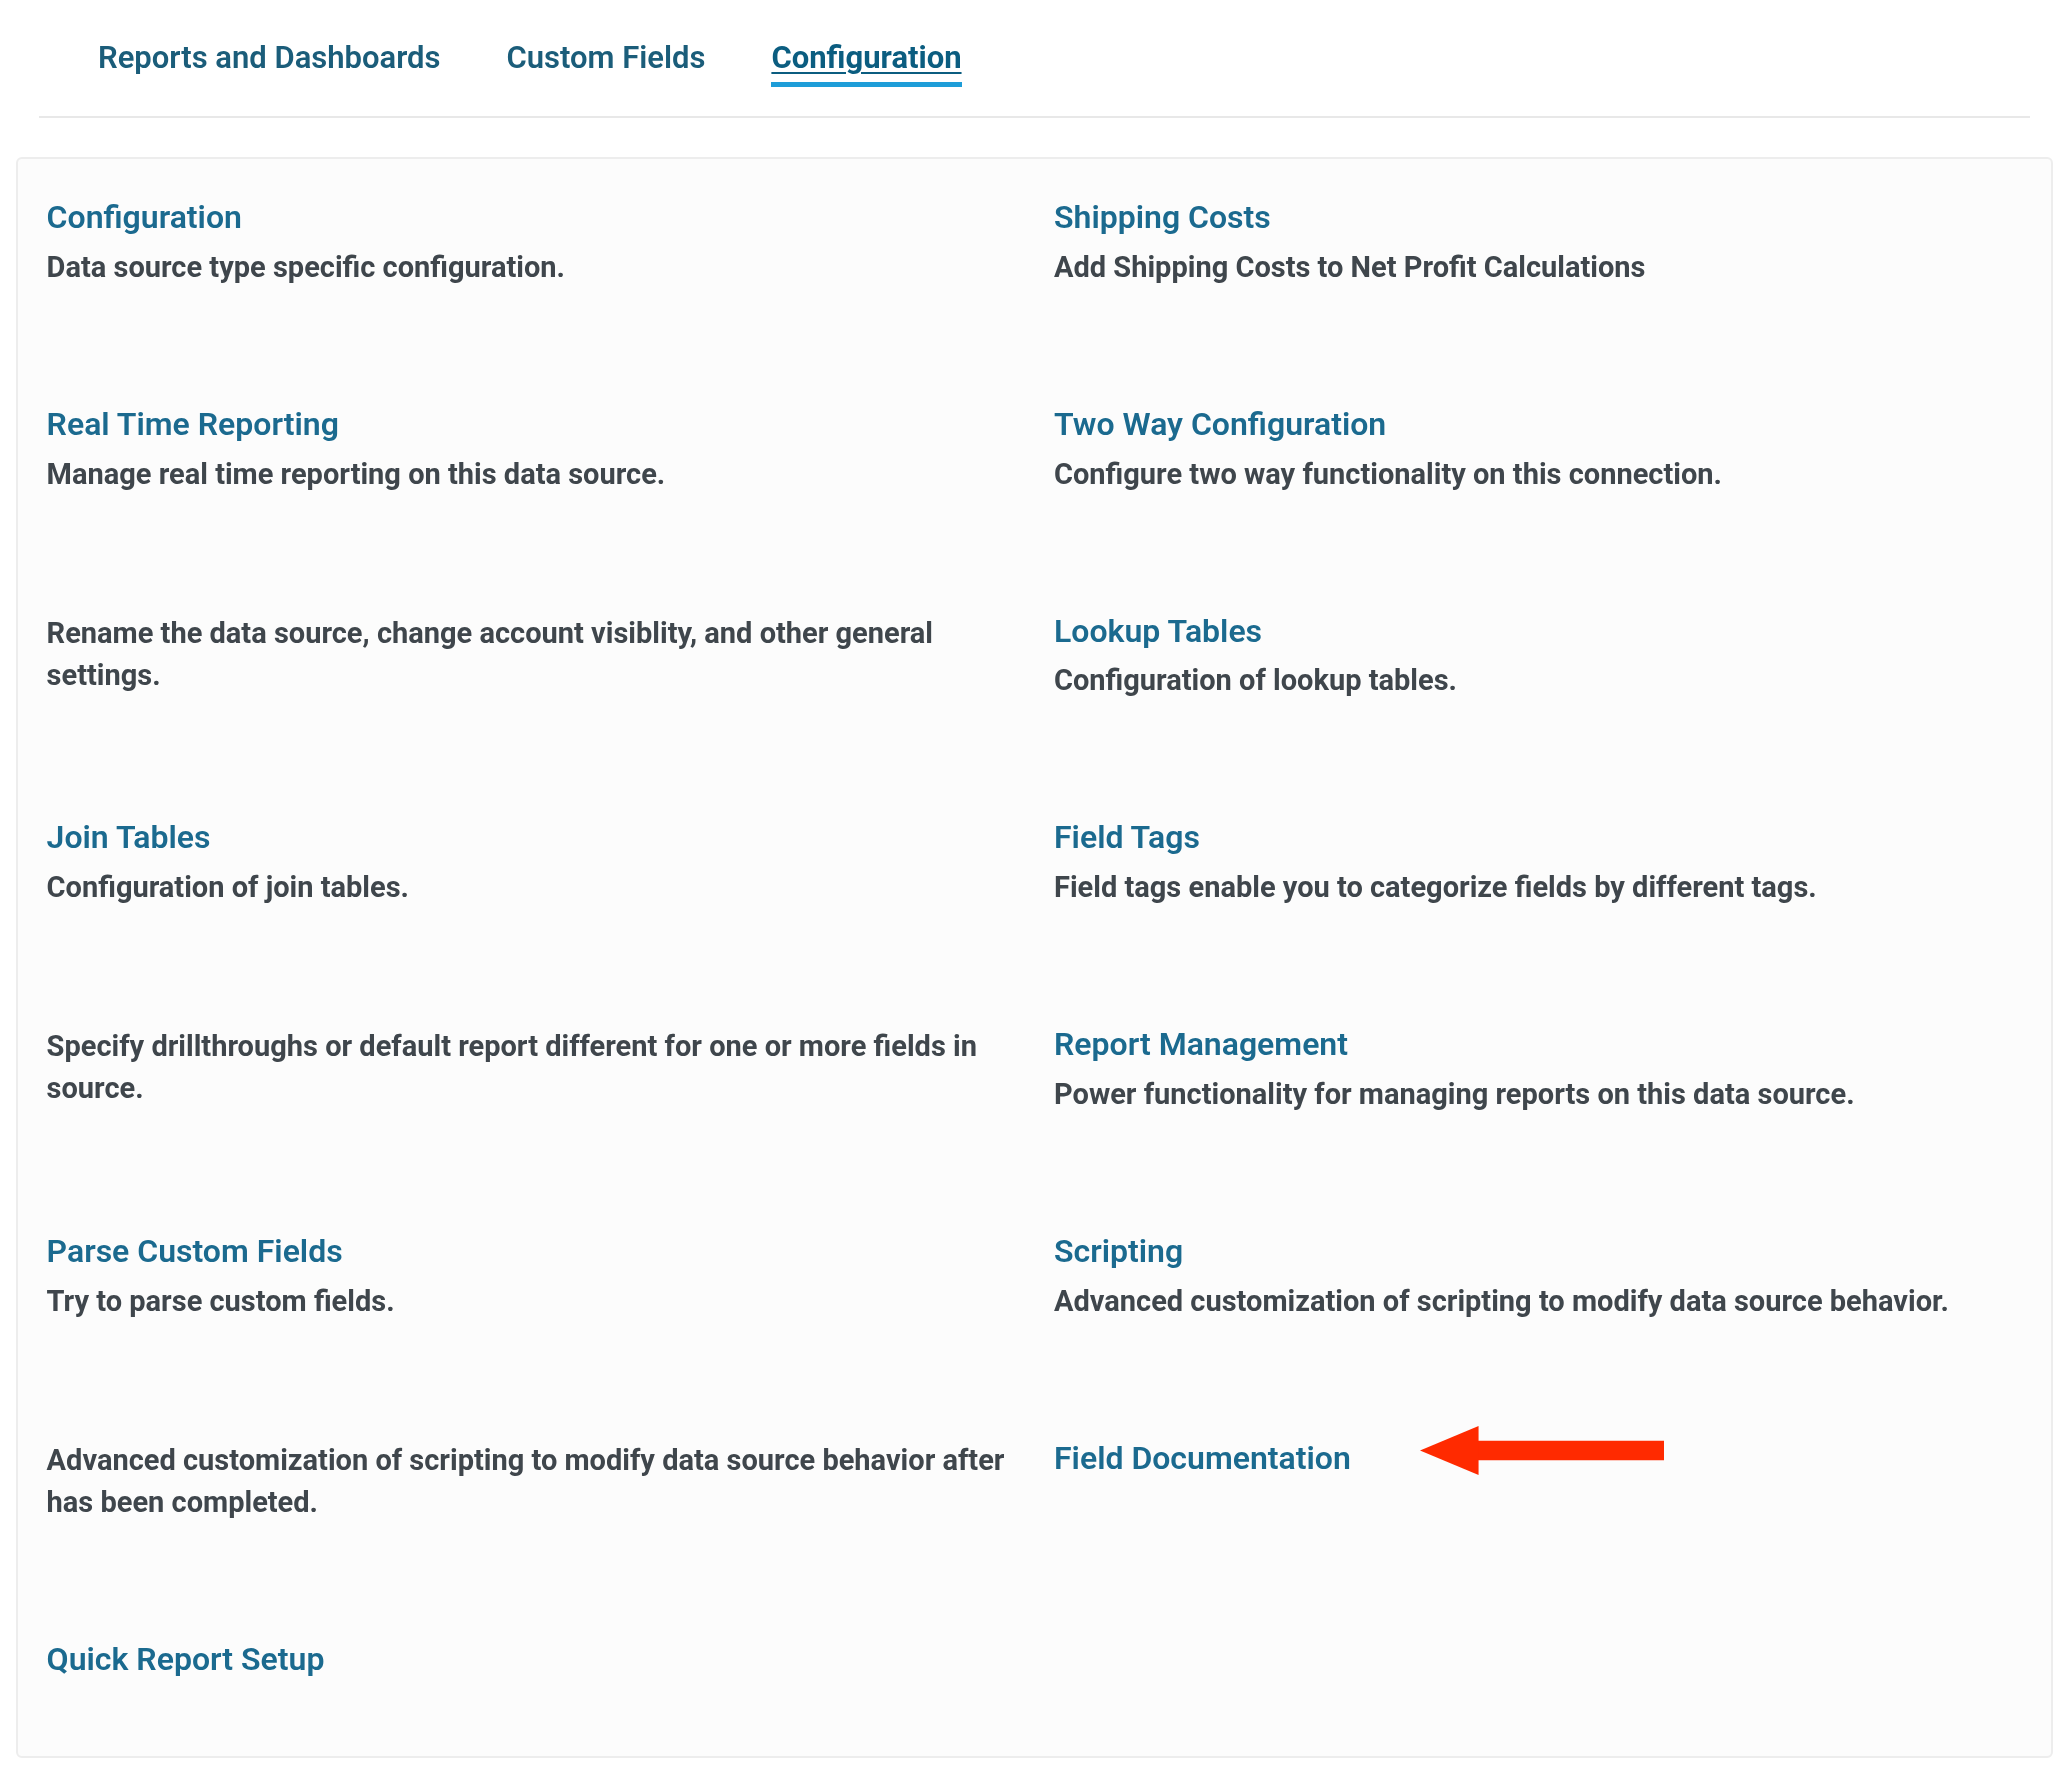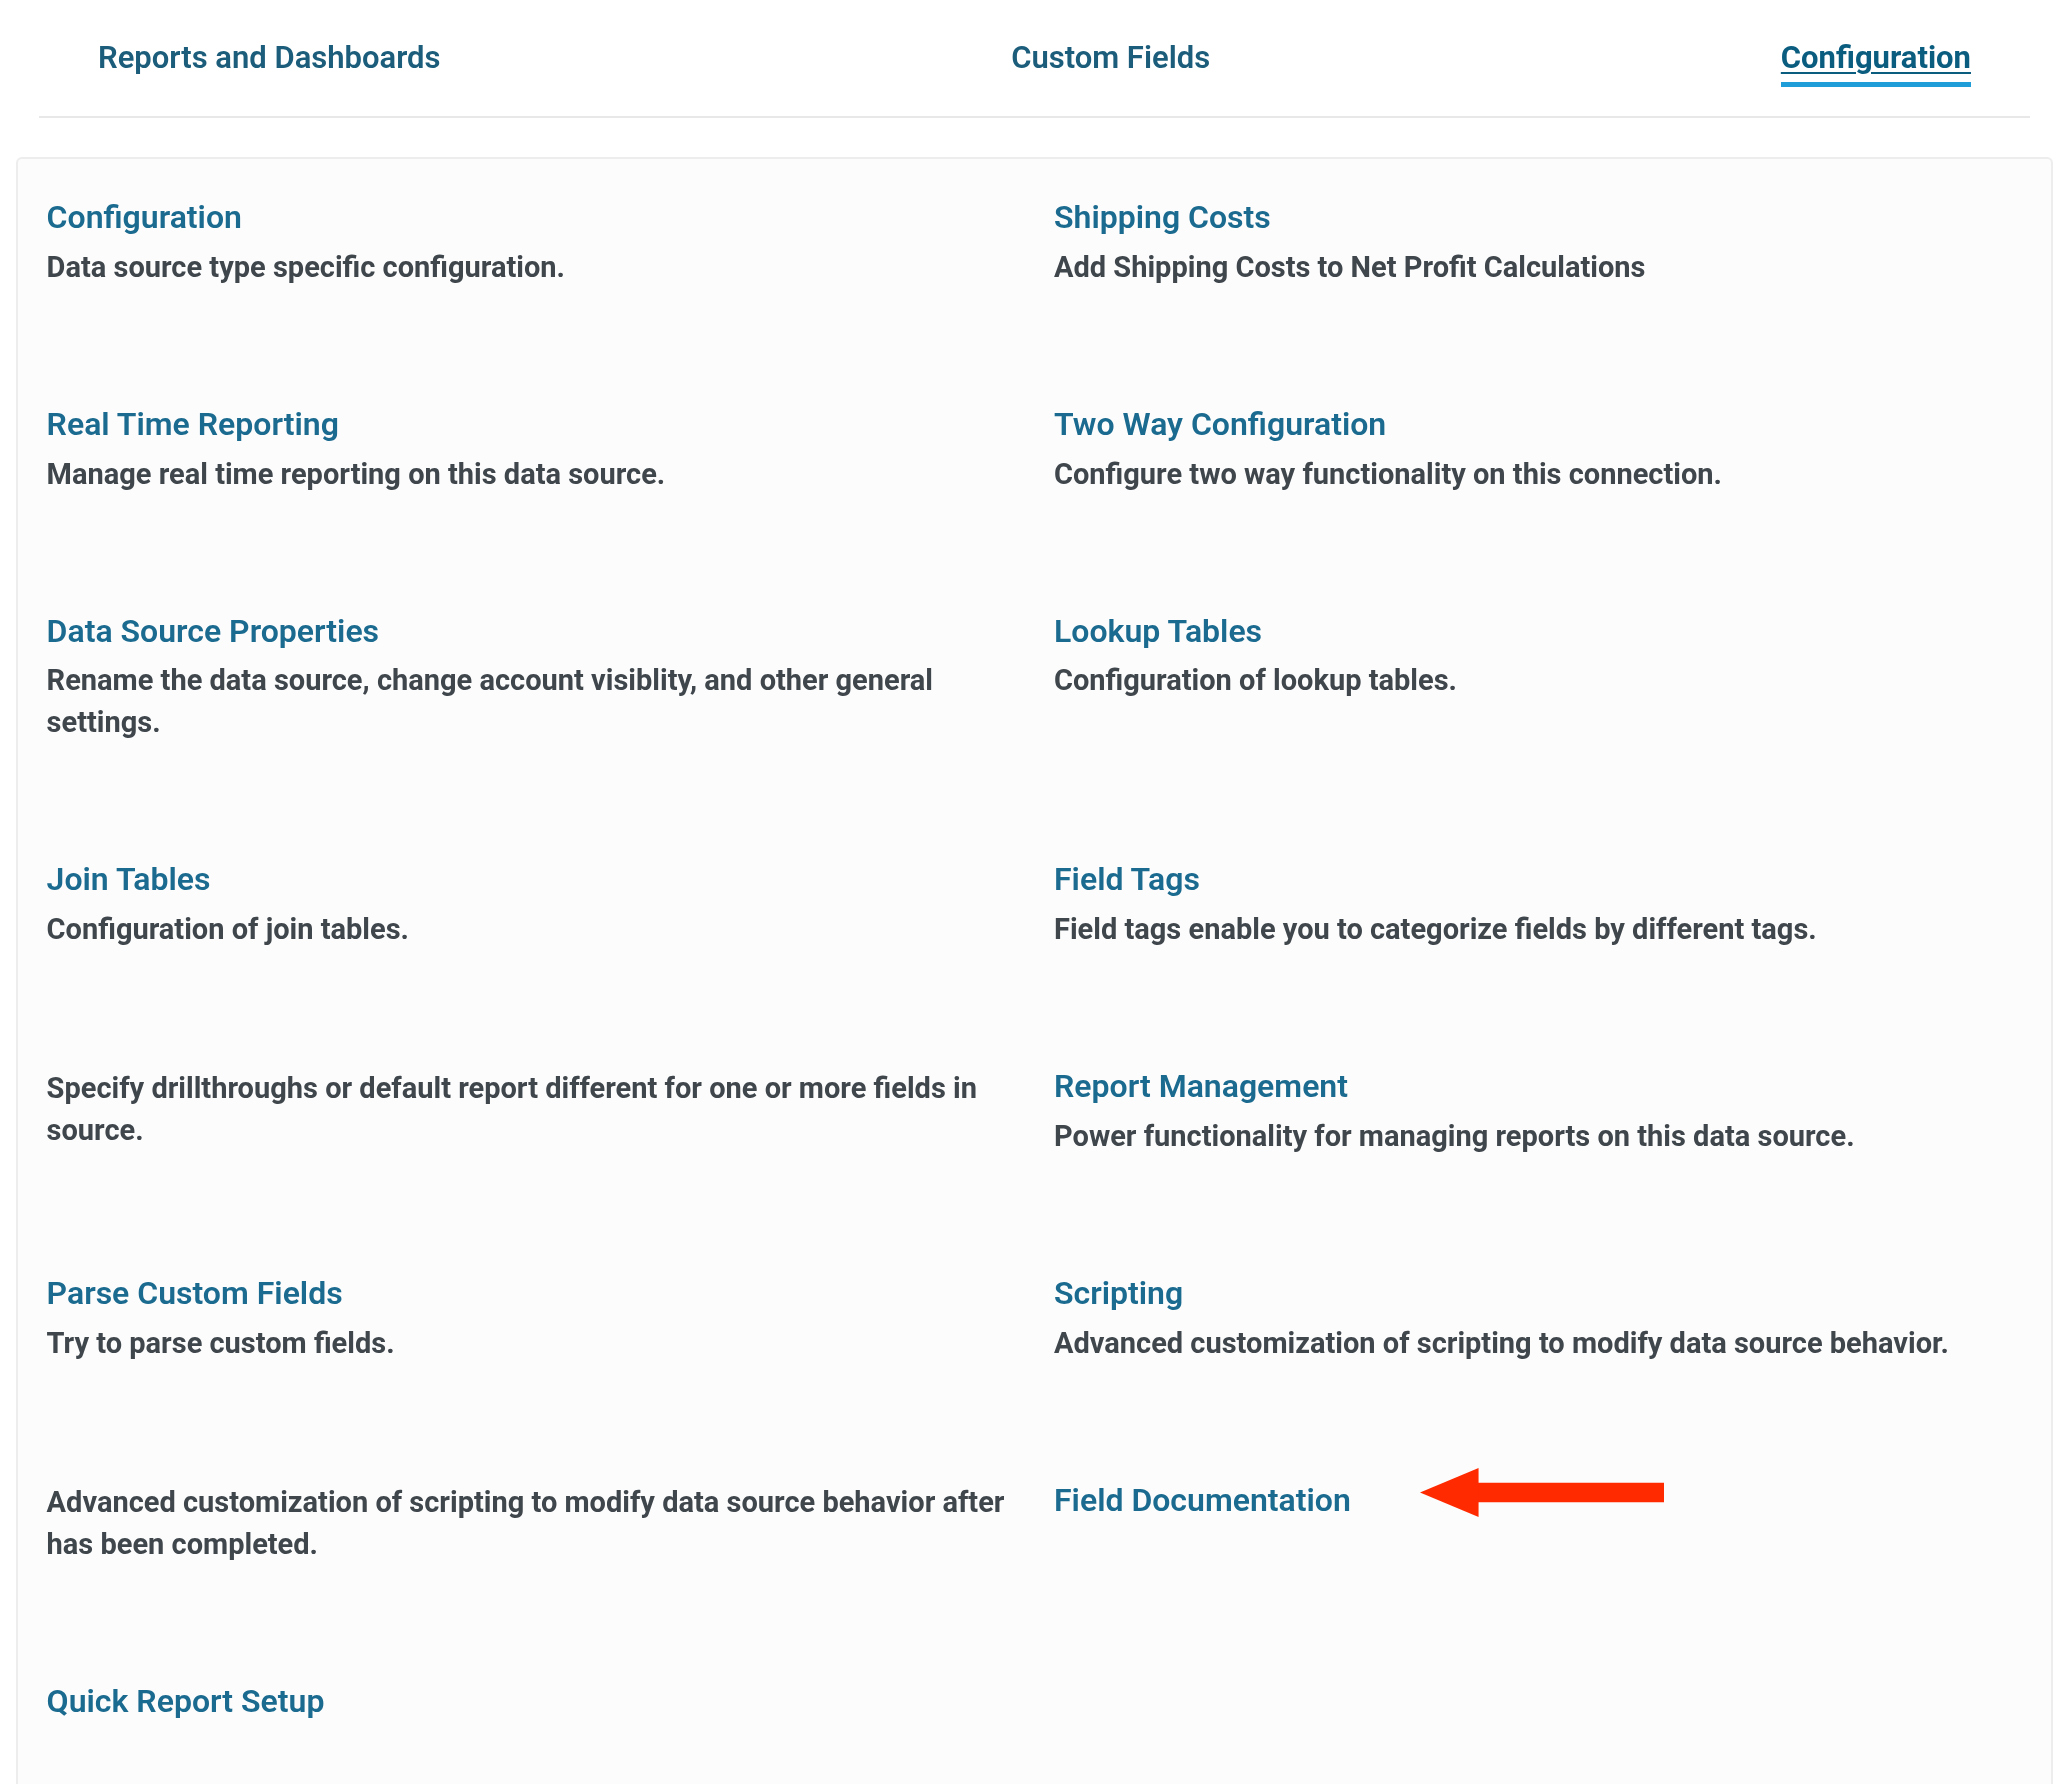--- a/index.html
+++ b/index.html
@@ -8,21 +8,21 @@
     background: #ffffff;
     color: #333a40;
     width: 2069px;
   }
   .page {
     width: 2069px;
     padding: 0;
   }
   .tabs-row {
     display: flex;
-    justify-content: space-between;
+    justify-content: flex-start;
     gap: 66px;
     padding: 39px 59px 29px 59px;
     border-bottom: 2px solid #e8e8e8;
     margin: 0 39px;
   }
   .tab-item {
     font-size: 31px;
     font-weight: 600;
     color: #1b5d7a;
     cursor: pointer;
@@ -101,21 +101,20 @@
     <div class="item">
       <div class="item-title">Real Time Reporting</div>
       <div class="item-desc">Manage real time reporting on this data source.</div>
     </div>
     <div class="item">
       <div class="item-title">Two Way Configuration</div>
       <div class="item-desc">Configure two way functionality on this connection.</div>
     </div>
 
     <div class="item">
-      <div class="item-title">Data Source Properties</div>
       <div class="item-desc">Rename the data source, change account visiblity, and other general settings.</div>
     </div>
 
     <div class="item">
       <div class="item-title">Lookup Tables</div>
       <div class="item-desc">Configuration of lookup tables.</div>
     </div>
     <div class="item">
       <div class="item-title">Join Tables</div>
       <div class="item-desc">Configuration of join tables.</div>

